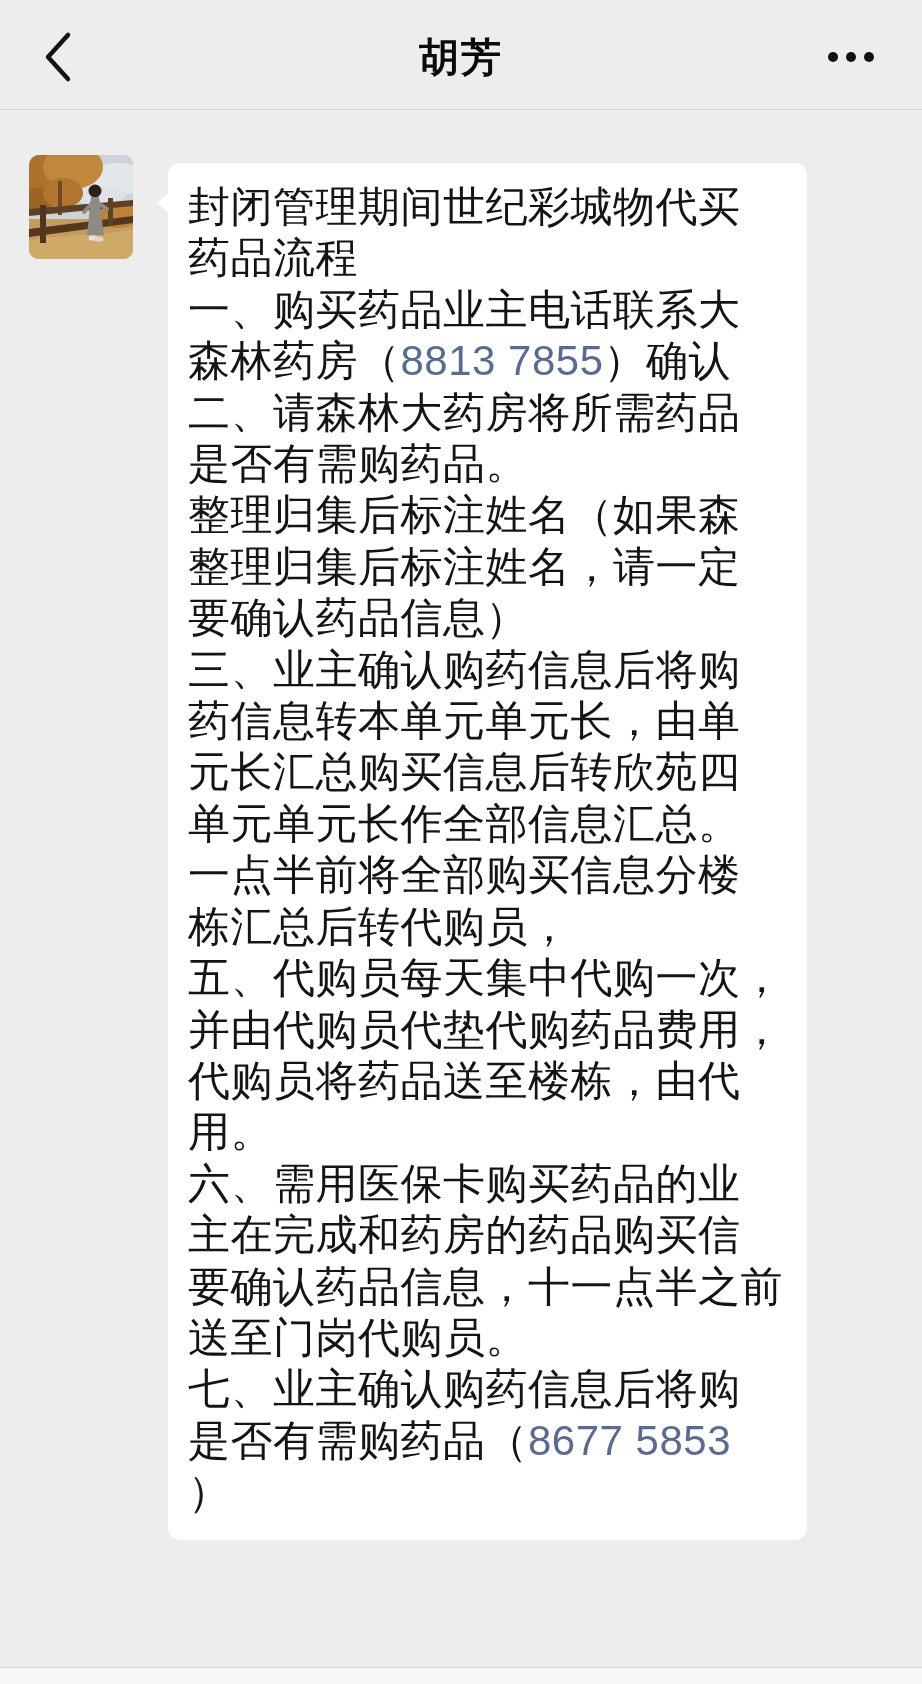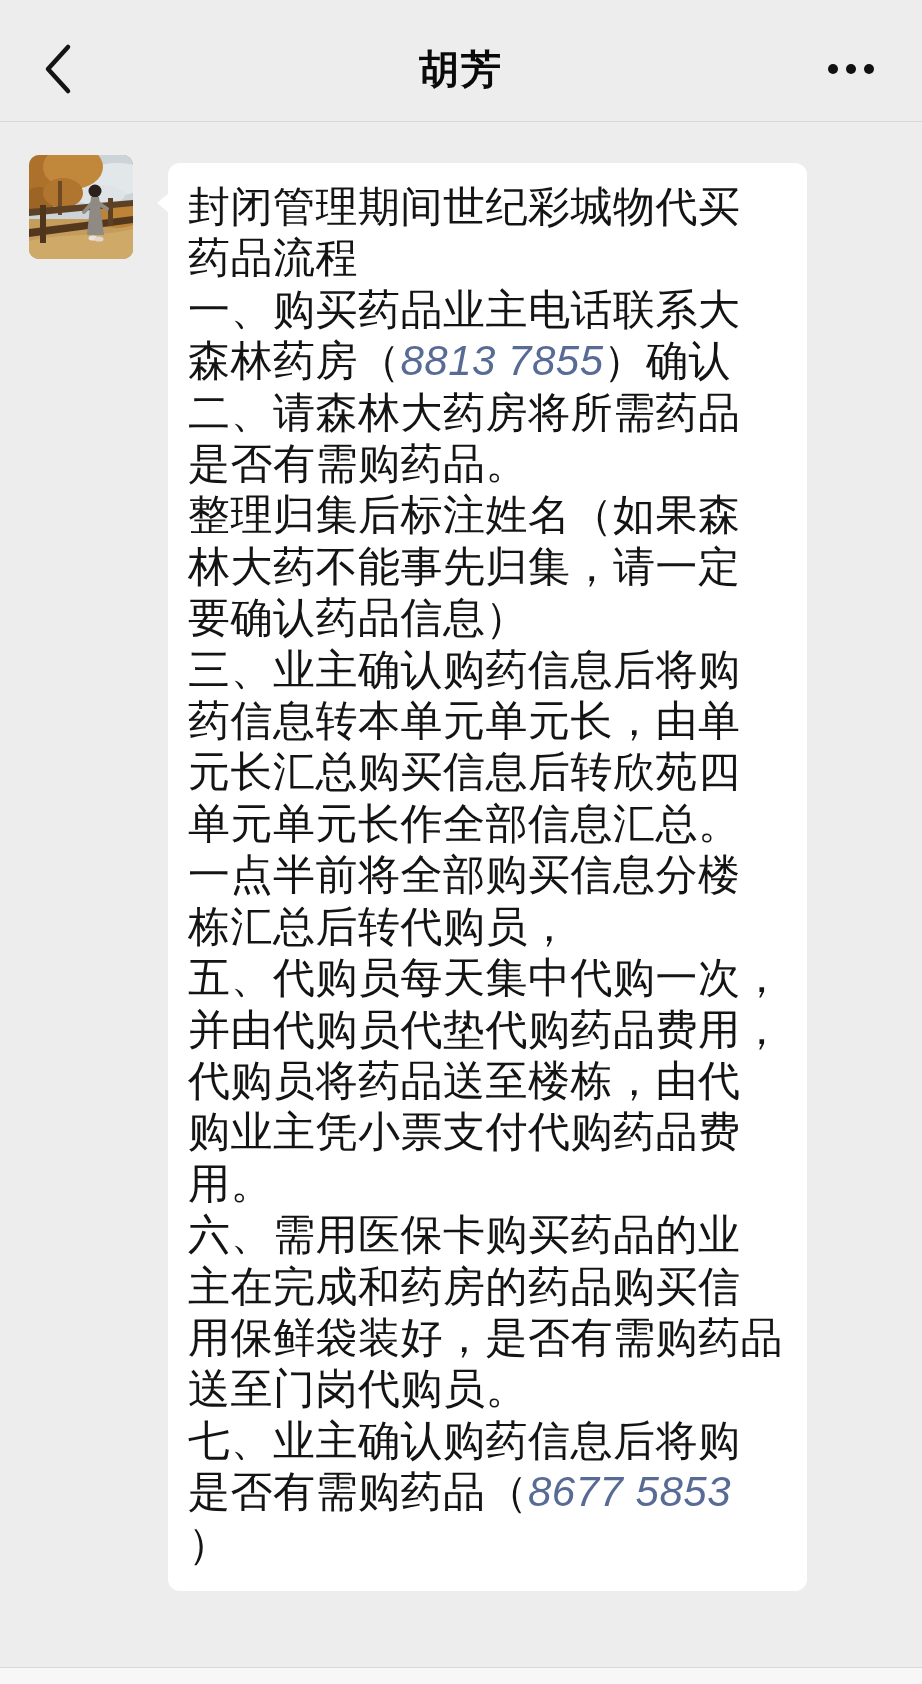--- a/index.html
+++ b/index.html
@@ -6,21 +6,21 @@
   html,body { width:922px; height:1684px; overflow:hidden; }
   body {
     font-family:"Liberation Sans","DejaVu Sans",sans-serif;
     background:#ededed;
     position:relative;
   }
   .screen { position:absolute; inset:0; }
 
   
   .chat-header {
-    position:absolute; top:16px; left:0; right:0; height:106px;
+    position:absolute; top:4px; left:0; right:0; height:106px;
     background:#ededed;
     border-bottom:1px solid #d8d8d8;
     z-index:10;
   }
   .back-button {
     position:absolute; left:28px; top:14px; width:60px; height:78px;
     display:flex; align-items:center; justify-content:center;
     cursor:pointer;
   }
   .chat-title {
@@ -69,21 +69,21 @@
     border-bottom:10px solid transparent;
     border-right:12px solid #ffffff;
   }
   .message-text {
     font-size:42px;
     line-height:51.4px;
     color:#141414;
     letter-spacing:0.5px;
   }
   .msg-line { white-space:nowrap; }
-  .phone-link { color:var(--link,#576b95); cursor:pointer;font-style:italic; }
+  .phone-link { color:var(--link,#576b95); cursor:pointer; }
 
   
   .input-bar-edge {
     position:absolute; left:0; right:0; bottom:0; height:17px;
     background:#f7f7f7;
     border-top:1px solid #d9d9d9;
     z-index:20;
   }
 </style>
 </head>
@@ -137,36 +137,35 @@
       <div class="message-bubble">
         <div class="bubble-tail"></div>
         <div class="message-text">
             <div class="msg-line"><span>封闭管理期间世纪彩城物代买</span></div>
             <div class="msg-line"><span>药品流程</span></div>
             <div class="msg-line"><span>一、购买药品业主电话联系大</span></div>
             <div class="msg-line"><span>森林药房（</span><span class="phone-link">8813 7855</span><span>）确认</span></div>
             <div class="msg-line"><span>二、请森林大药房将所需药品</span></div>
             <div class="msg-line"><span>是否有需购药品。</span></div>
             <div class="msg-line"><span>整理归集后标注姓名（如果森</span></div>
-            <div class="msg-line"><span>林大药不能事先归集，请一定</span></div>
+            <div class="msg-line"><span>整理归集后标注姓名，请一定</span></div>
             <div class="msg-line"><span>要确认药品信息）</span></div>
             <div class="msg-line"><span>三、业主确认购药信息后将购</span></div>
             <div class="msg-line"><span>药信息转本单元单元长，由单</span></div>
             <div class="msg-line"><span>元长汇总购买信息后转欣苑四</span></div>
             <div class="msg-line"><span>单元单元长作全部信息汇总。</span></div>
             <div class="msg-line"><span>一点半前将全部购买信息分楼</span></div>
             <div class="msg-line"><span>栋汇总后转代购员，</span></div>
             <div class="msg-line"><span>五、代购员每天集中代购一次，</span></div>
             <div class="msg-line"><span>并由代购员代垫代购药品费用，</span></div>
             <div class="msg-line"><span>代购员将药品送至楼栋，由代</span></div>
-            <div class="msg-line"><span>购业主凭小票支付代购药品费</span></div>
             <div class="msg-line"><span>用。</span></div>
             <div class="msg-line"><span>六、需用医保卡购买药品的业</span></div>
             <div class="msg-line"><span>主在完成和药房的药品购买信</span></div>
-            <div class="msg-line"><span>用保鲜袋装好，是否有需购药品</span></div>
+            <div class="msg-line"><span>要确认药品信息，十一点半之前</span></div>
             <div class="msg-line"><span>送至门岗代购员。</span></div>
             <div class="msg-line"><span>七、业主确认购药信息后将购</span></div>
             <div class="msg-line"><span>是否有需购药品（</span><span class="phone-link">8677 5853</span></div>
             <div class="msg-line"><span>）</span></div>
           </div>
       </div>
 
     </div>
   </main>
 

